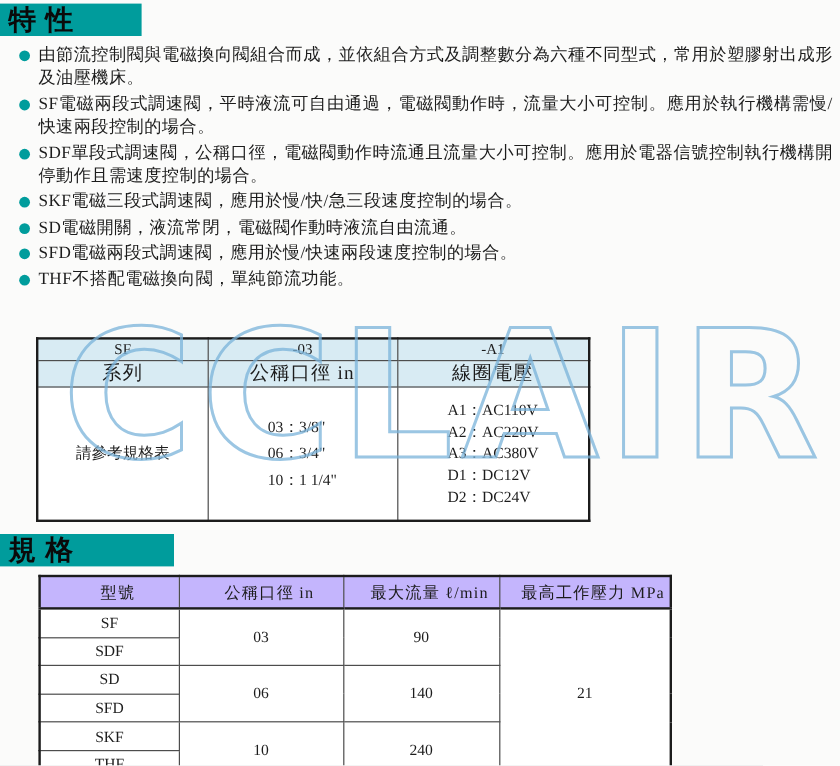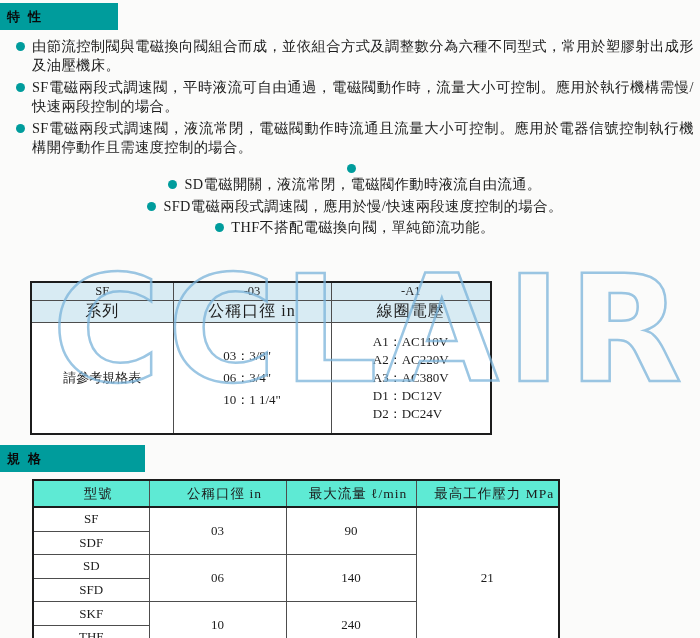--- a/index.html
+++ b/index.html
@@ -5,30 +5,30 @@
   html,body{margin:0;padding:0;background:#e8e8e8;}
   .page{
     position:relative;width:700px;height:638px;margin:0 auto;
     background:#fbfbfa;overflow:hidden;
     font-family:"Liberation Serif","DejaVu Serif",serif;color:#1c1c1c;
   }
   
   .sec-hdr{
     position:absolute;left:0;height:27px;background:#009c9c;
     color:#0a0a0a;font-family:"Liberation Sans","DejaVu Sans",sans-serif;
-    font-weight:bold;font-size:13px;letter-spacing:8px;
+    font-weight:bold;font-size:23px;letter-spacing:8px;
     display:flex;align-items:center;padding-left:7px;box-sizing:border-box;text-align:right;
   }
   .hdr-features{top:3px;width:118px;}
   .hdr-model{top:247px;width:128px;}
   .hdr-specs{top:445px;width:145px;}
 
   
   .features{position:absolute;left:16px;top:37px;width:678px;}
-  .feat-item{display:flex;margin-bottom:2px;justify-content:center;}
+  .feat-item{display:flex;margin-bottom:2px;}
   .feat-bullet{
     flex:none;width:9px;height:9px;border-radius:50%;
     background:#009c9c;margin:5px 7px 0 0;
   }
   .feat-text{
     font-size:14.3px;line-height:19.4px;text-align:justify;
     letter-spacing:0.4px;
   }
 
   
@@ -61,21 +61,21 @@
   
   .spec-table{
     position:absolute;left:32px;top:479px;width:526px;
     border-collapse:collapse;table-layout:fixed;background:#ffffff;
     border:2px solid #1c1c1c;font-size:13px;
   }
   .spec-table td{
     border:1px solid #4d4d4d;text-align:center;padding:0;vertical-align:middle;
   }
   .spec-table tr.hl td{
-    background:#5eead4;height:25px;border-bottom:2px solid #1c1c1c;
+    background:#c4b5fd;height:25px;border-bottom:2px solid #1c1c1c;
     font-size:13.5px;letter-spacing:1px;padding-left:14px;
   }
   .spec-table tr.data-row td{height:22.6px;}
 </style>
 </head>
 <body>
 
 <div class="page">
 
   <div class="sec-hdr hdr-features">
@@ -86,24 +86,25 @@
     <div class="feat-item">
       <span class="feat-bullet"></span>
       <span class="feat-text">由節流控制閥與電磁換向閥組合而成，並依組合方式及調整數分為六種不同型式，常用於塑膠射出成形及油壓機床。</span>
     </div>
     <div class="feat-item">
       <span class="feat-bullet"></span>
       <span class="feat-text">SF電磁兩段式調速閥，平時液流可自由通過，電磁閥動作時，流量大小可控制。應用於執行機構需慢/快速兩段控制的場合。</span>
     </div>
     <div class="feat-item">
       <span class="feat-bullet"></span>
-      <span class="feat-text">SF電磁兩段式調速閥，液流常閉，電磁閥動作時流通且流量大小可控制。應用於電器信號控制執行機構開停動作且需速度控制的場合。</span>
-    </div>
-    <div class="feat-item">
-      <span class="feat-bullet"></span>
+      <span class="feat-text">SDF單段式調速閥，公稱口徑，電磁閥動作時流通且流量大小可控制。應用於電器信號控制執行機構開停動作且需速度控制的場合。</span>
+    </div>
+    <div class="feat-item">
+      <span class="feat-bullet"></span>
+      <span class="feat-text">SKF電磁三段式調速閥，應用於慢/快/急三段速度控制的場合。</span>
     </div>
     <div class="feat-item">
       <span class="feat-bullet"></span>
       <span class="feat-text">SD電磁開關，液流常閉，電磁閥作動時液流自由流通。</span>
     </div>
     <div class="feat-item">
       <span class="feat-bullet"></span>
       <span class="feat-text">SFD電磁兩段式調速閥，應用於慢/快速兩段速度控制的場合。</span>
     </div>
     <div class="feat-item">

